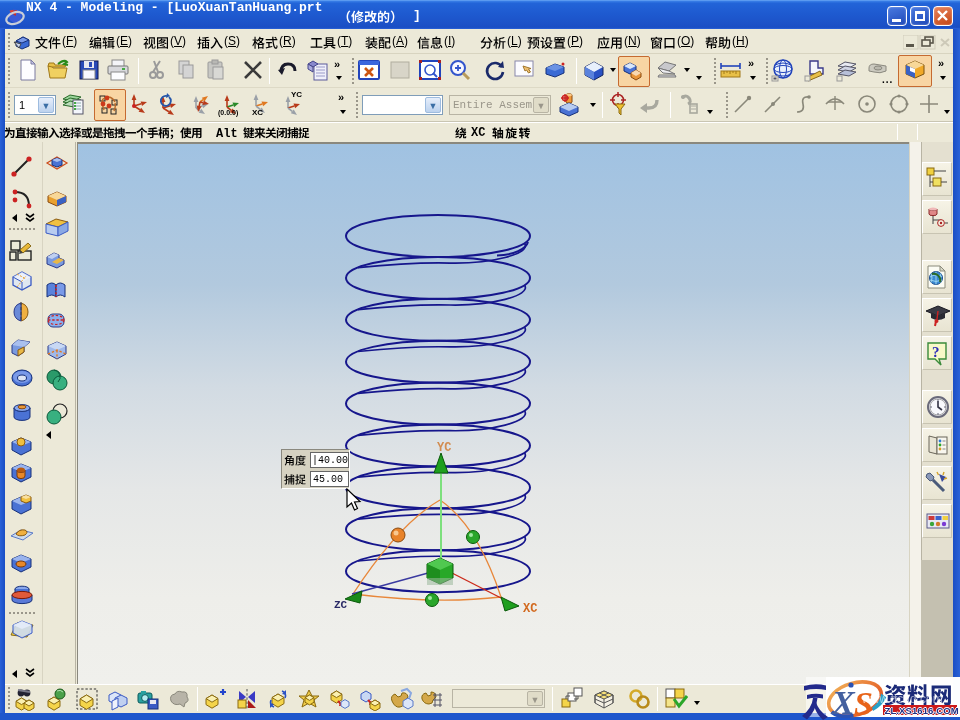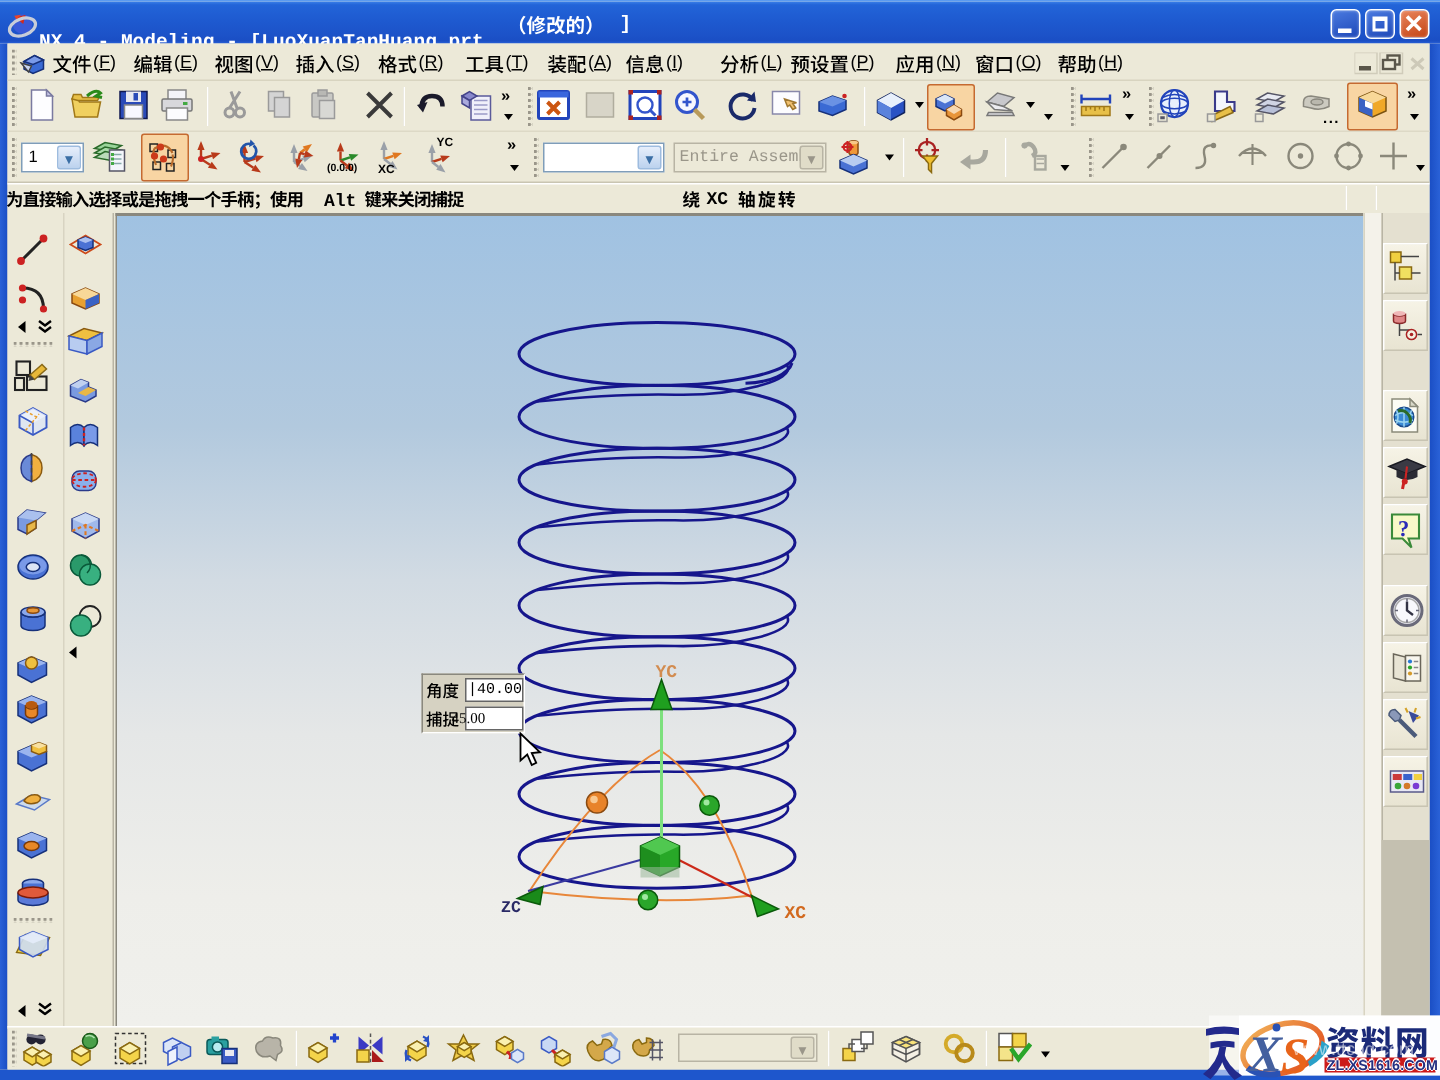--- a/index.html
+++ b/index.html
@@ -12,21 +12,21 @@
 .ov{position:absolute;font-weight:700;font-size:11px;color:#000;letter-spacing:-1px}
 .dn{position:absolute;width:0;height:0;border-left:3.5px solid transparent;border-right:3.5px solid transparent;border-top:4px solid #000}
 </style></head><body>
 <div class="abs" style="left:0;top:0;width:960px;height:29px;background:linear-gradient(180deg,#3a80e8 0%,#2264d8 8%,#1e5ad0 45%,#1c52c8 80%,#1a4ec4 94%,#2a62d8 100%);border-top:1px solid #5a9af0"></div>
 <svg style="position:absolute;left:5px;top:7px" width="20" height="19" viewBox="0 0 20 19">
     <circle cx="10" cy="9" r="6.5" fill="#3a5ad8"></circle>
     <path d="M5 4.5 L12 3 L10.5 9 Z" fill="#d42a1a"></path>
     <path d="M4.5 3.5 L9 2.8 L6 6Z" fill="#e8442a"></path>
     <ellipse cx="10" cy="11" rx="9" ry="5.5" fill="none" stroke="#c8cdd8" stroke-width="2.2" transform="rotate(-20 10 11)"></ellipse>
   </svg>
-<div class="abs" style="left:26px;top:20px;font-family:'Liberation Mono',monospace;font-weight:700;font-size:13px;color:#fff;white-space:pre">NX 4 - Modeling - [LuoXuanTanHuang.prt</div>
+<div class="abs" style="left:26px;top:0;font-family:'Liberation Mono',monospace;font-weight:700;font-size:13px;color:#fff;white-space:pre">NX 4 - Modeling - [LuoXuanTanHuang.prt</div>
 <svg style="position:absolute;left:338px;top:8.3px" width="69" height="18" viewBox="0 0 69 18">
     <path transform="translate(0 13.7)" fill="#ffffff" d="M8.6 -4.9Q8.6 -6.3 8.9 -7.4Q9.3 -8.6 9.9 -9.6Q10.5 -10.5 11.2 -11.2L12.4 -10.6Q11.8 -9.9 11.2 -9.1Q10.7 -8.2 10.4 -7.2Q10.1 -6.2 10.1 -4.9Q10.1 -3.7 10.4 -2.7Q10.7 -1.6 11.2 -0.8Q11.8 0.0 12.4 0.8L11.2 1.3Q10.5 0.6 9.9 -0.3Q9.3 -1.2 8.9 -2.4Q8.6 -3.6 8.6 -4.9ZM22.0 -5.0L23.1 -4.6Q22.7 -4.2 22.1 -3.9Q21.6 -3.5 21.0 -3.2Q20.4 -2.9 19.8 -2.7Q19.7 -3.0 19.4 -3.2Q19.2 -3.5 19.0 -3.6Q19.5 -3.8 20.1 -4.0Q20.7 -4.2 21.2 -4.5Q21.7 -4.7 22.0 -5.0ZM23.3 -3.8L24.4 -3.3Q23.9 -2.8 23.1 -2.3Q22.4 -1.9 21.5 -1.5Q20.7 -1.2 19.8 -1.0Q19.7 -1.2 19.5 -1.4Q19.3 -1.7 19.1 -1.9Q19.9 -2.1 20.7 -2.4Q21.5 -2.6 22.1 -3.0Q22.8 -3.4 23.3 -3.8ZM24.2 -2.3L25.5 -1.8Q24.9 -1.0 23.9 -0.5Q22.9 0.1 21.7 0.5Q20.5 0.9 19.2 1.2Q19.1 0.9 18.9 0.6Q18.6 0.2 18.4 -0.1Q19.6 -0.2 20.8 -0.5Q21.9 -0.8 22.8 -1.2Q23.6 -1.7 24.2 -2.3ZM20.2 -11.1L21.6 -10.7Q21.2 -9.6 20.5 -8.6Q19.8 -7.5 19.0 -6.8Q18.9 -6.9 18.7 -7.1Q18.5 -7.2 18.2 -7.4Q18.0 -7.6 17.9 -7.7Q18.6 -8.3 19.2 -9.2Q19.9 -10.1 20.2 -11.1ZM20.5 -9.7L24.0 -9.7L24.0 -8.5L19.8 -8.5ZM20.3 -9.0Q20.7 -8.3 21.4 -7.7Q22.2 -7.0 23.3 -6.5Q24.4 -5.9 25.8 -5.7Q25.6 -5.5 25.5 -5.3Q25.3 -5.1 25.1 -4.8Q25.0 -4.6 24.9 -4.5Q23.5 -4.8 22.4 -5.4Q21.3 -6.0 20.6 -6.8Q19.8 -7.6 19.3 -8.4ZM16.9 -7.3L18.2 -7.3L18.2 -1.0L16.9 -1.0ZM15.8 -11.0L17.2 -10.6Q16.8 -9.4 16.3 -8.2Q15.8 -7.1 15.2 -6.1Q14.6 -5.1 13.9 -4.3Q13.9 -4.5 13.8 -4.8Q13.6 -5.1 13.4 -5.4Q13.3 -5.8 13.2 -6.0Q13.7 -6.6 14.2 -7.4Q14.7 -8.2 15.1 -9.1Q15.5 -10.0 15.8 -11.0ZM14.7 -7.5L16.1 -8.9L16.2 -8.9L16.2 1.2L14.7 1.2ZM23.8 -9.7L24.0 -9.7L24.3 -9.8L25.2 -9.4Q24.8 -8.3 24.1 -7.5Q23.4 -6.7 22.5 -6.1Q21.7 -5.5 20.7 -5.1Q19.7 -4.7 18.7 -4.4Q18.6 -4.6 18.4 -4.9Q18.1 -5.3 17.9 -5.5Q18.9 -5.7 19.9 -6.1Q20.8 -6.4 21.6 -6.9Q22.3 -7.4 22.9 -8.1Q23.5 -8.7 23.8 -9.5ZM33.3 -8.7L38.5 -8.7L38.5 -7.3L33.3 -7.3ZM33.6 -11.1L35.2 -10.8Q34.9 -9.5 34.5 -8.3Q34.2 -7.1 33.7 -6.0Q33.2 -5.0 32.6 -4.2Q32.5 -4.4 32.2 -4.6Q32.0 -4.8 31.8 -5.0Q31.6 -5.3 31.4 -5.4Q32.0 -6.1 32.4 -7.0Q32.8 -7.9 33.1 -8.9Q33.4 -10.0 33.6 -11.1ZM36.3 -7.8L37.9 -7.6Q37.6 -5.4 37.0 -3.7Q36.3 -2.0 35.2 -0.8Q34.1 0.4 32.5 1.2Q32.4 1.0 32.2 0.8Q32.1 0.5 31.9 0.2Q31.7 -0.1 31.5 -0.2Q33.1 -0.9 34.0 -1.9Q35.0 -2.9 35.5 -4.4Q36.1 -5.9 36.3 -7.8ZM34.1 -7.6Q34.4 -5.9 35.0 -4.5Q35.6 -3.0 36.5 -1.9Q37.4 -0.8 38.8 -0.2Q38.6 -0.1 38.4 0.2Q38.2 0.4 38.0 0.7Q37.8 0.9 37.7 1.1Q36.3 0.3 35.3 -0.9Q34.3 -2.1 33.7 -3.8Q33.1 -5.4 32.7 -7.3ZM27.1 0.8L26.9 -0.7L27.5 -1.3L31.7 -2.7Q31.7 -2.4 31.8 -1.9Q31.8 -1.5 31.9 -1.2Q30.7 -0.8 29.9 -0.5Q29.2 -0.2 28.7 0.0Q28.2 0.2 27.9 0.3Q27.5 0.5 27.4 0.6Q27.2 0.7 27.1 0.8ZM27.1 0.8Q27.1 0.6 27.0 0.3Q26.9 -0.0 26.8 -0.3Q26.6 -0.6 26.5 -0.8Q26.7 -0.9 26.9 -1.1Q27.0 -1.3 27.0 -1.7L27.0 -6.5L28.6 -6.5L28.6 -0.4Q28.6 -0.4 28.5 -0.3Q28.3 -0.2 28.1 -0.1Q27.8 0.0 27.6 0.1Q27.4 0.3 27.2 0.4Q27.1 0.6 27.1 0.8ZM26.9 -10.2L31.7 -10.2L31.7 -5.0L27.3 -5.0L27.3 -6.5L30.1 -6.5L30.1 -8.7L26.9 -8.7ZM40.9 -8.9L44.9 -8.9L44.9 -0.2L40.9 -0.2L40.9 -1.6L43.4 -1.6L43.4 -7.6L40.9 -7.6ZM40.0 -8.9L41.4 -8.9L41.4 0.8L40.0 0.8ZM40.8 -5.5L44.1 -5.5L44.1 -4.1L40.8 -4.1ZM41.8 -11.1L43.5 -10.8Q43.3 -10.1 43.0 -9.4Q42.8 -8.8 42.6 -8.4L41.4 -8.7Q41.5 -9.0 41.5 -9.4Q41.6 -9.8 41.7 -10.2Q41.8 -10.7 41.8 -11.1ZM46.6 -9.0L50.4 -9.0L50.4 -7.6L46.6 -7.6ZM49.8 -9.0L51.3 -9.0Q51.3 -9.0 51.3 -8.9Q51.3 -8.8 51.3 -8.6Q51.3 -8.4 51.3 -8.3Q51.2 -6.1 51.2 -4.6Q51.1 -3.1 51.0 -2.1Q50.9 -1.1 50.8 -0.6Q50.6 0.0 50.4 0.3Q50.1 0.7 49.8 0.8Q49.5 0.9 49.1 1.0Q48.8 1.1 48.2 1.1Q47.7 1.1 47.1 1.0Q47.1 0.7 47.0 0.2Q46.8 -0.2 46.6 -0.5Q47.2 -0.4 47.8 -0.4Q48.3 -0.4 48.5 -0.4Q48.7 -0.4 48.9 -0.5Q49.0 -0.5 49.1 -0.6Q49.3 -0.8 49.4 -1.4Q49.5 -1.9 49.6 -2.8Q49.7 -3.8 49.8 -5.2Q49.8 -6.7 49.8 -8.7ZM46.6 -11.0L48.1 -10.7Q47.9 -9.7 47.5 -8.8Q47.1 -7.8 46.7 -7.0Q46.3 -6.2 45.9 -5.5Q45.7 -5.7 45.5 -5.8Q45.3 -6.0 45.0 -6.2Q44.8 -6.4 44.6 -6.5Q45.0 -7.0 45.4 -7.8Q45.8 -8.5 46.1 -9.3Q46.4 -10.2 46.6 -11.0ZM46.0 -5.3L47.2 -6.0Q47.5 -5.5 47.9 -5.0Q48.2 -4.5 48.5 -4.0Q48.9 -3.5 49.1 -3.1L47.8 -2.2Q47.6 -2.7 47.3 -3.2Q47.0 -3.7 46.6 -4.2Q46.3 -4.8 46.0 -5.3ZM56.4 -4.9Q56.4 -3.6 56.0 -2.4Q55.7 -1.2 55.1 -0.3Q54.5 0.6 53.8 1.3L52.6 0.8Q53.2 0.0 53.8 -0.8Q54.3 -1.6 54.6 -2.7Q54.9 -3.7 54.9 -4.9Q54.9 -6.2 54.6 -7.2Q54.3 -8.2 53.8 -9.1Q53.2 -9.9 52.6 -10.6L53.8 -11.2Q54.5 -10.5 55.1 -9.6Q55.7 -8.6 56.0 -7.4Q56.4 -6.3 56.4 -4.9Z"></path>
   </svg>
 <div class="abs" style="left:413px;top:8px;font-family:'Liberation Mono',monospace;font-weight:700;font-size:13px;color:#fff">]</div>
 <div class="abs" style="left:887px;top:6px;width:20px;height:20px;border-radius:4px;border:1px solid #fff;background:linear-gradient(160deg,#4a7ae0,#1e48b8);box-shadow:inset 0 0 2px rgba(255,255,255,.5)">
     <div class="abs" style="left:4px;top:12px;width:9px;height:3px;background:#fff"></div>
   </div>
 <div class="abs" style="left:910px;top:6px;width:20px;height:20px;border-radius:4px;border:1px solid #fff;background:linear-gradient(160deg,#4a7ae0,#1e48b8);box-shadow:inset 0 0 2px rgba(255,255,255,.5)">
     <div class="abs" style="left:4px;top:4px;width:10px;height:10px;border:2px solid #fff;border-top-width:3px"></div>
   </div>
@@ -620,21 +620,21 @@
 <div class="abs" style="left:281px;top:449px;width:69px;height:40px;background:#d6d2c2;border:1px solid #8a887e;border-right-color:#fff;border-bottom-color:#fff"></div>
 <div class="abs" style="left:310px;top:452px;width:39px;height:16px;background:#fff;border:1px solid #666"></div>
 <div class="abs" style="left:310px;top:471px;width:39px;height:16px;background:#fff;border:1px solid #666"></div>
 <svg style="position:absolute;left:284px;top:453.4px" width="26" height="15" viewBox="0 0 26 15">
     <path transform="translate(0 11.6)" fill="#000000" d="M2.6 -6.7L9.2 -6.7L9.2 -5.8L2.6 -5.8ZM2.6 -4.6L9.0 -4.6L9.0 -3.7L2.6 -3.7ZM2.5 -2.5L9.1 -2.5L9.1 -1.6L2.5 -1.6ZM2.0 -6.7L3.1 -6.7L3.1 -3.9Q3.1 -3.4 3.0 -2.7Q3.0 -2.0 2.8 -1.4Q2.6 -0.7 2.3 -0.1Q2.0 0.5 1.5 1.0Q1.4 0.9 1.2 0.8Q1.1 0.6 1.0 0.4Q0.8 0.3 0.7 0.3Q1.3 -0.3 1.6 -1.1Q1.9 -1.8 1.9 -2.5Q2.0 -3.3 2.0 -3.9ZM8.6 -6.7L9.7 -6.7L9.7 -0.3Q9.7 0.1 9.6 0.3Q9.5 0.6 9.2 0.7Q8.9 0.8 8.4 0.9Q8.0 0.9 7.3 0.9Q7.3 0.8 7.2 0.6Q7.2 0.4 7.1 0.2Q7.0 0.0 6.9 -0.1Q7.2 -0.1 7.5 -0.1Q7.8 -0.1 8.1 -0.1Q8.3 -0.1 8.4 -0.1Q8.5 -0.1 8.6 -0.2Q8.6 -0.2 8.6 -0.3ZM5.3 -6.4L6.3 -6.4L6.3 0.7L5.3 0.7ZM3.6 -8.6L7.5 -8.6L7.5 -7.7L3.6 -7.7ZM3.6 -9.3L4.7 -9.1Q4.3 -8.4 3.8 -7.8Q3.4 -7.1 2.8 -6.4Q2.1 -5.8 1.3 -5.2Q1.2 -5.3 1.1 -5.4Q1.0 -5.6 0.8 -5.8Q0.7 -5.9 0.6 -6.0Q1.3 -6.4 1.9 -7.0Q2.4 -7.6 2.8 -8.2Q3.3 -8.8 3.6 -9.3ZM7.2 -8.6L7.4 -8.6L7.6 -8.6L8.3 -8.2Q8.1 -7.8 7.8 -7.4Q7.4 -7.0 7.1 -6.7Q6.8 -6.3 6.5 -6.0Q6.3 -6.1 6.1 -6.2Q5.9 -6.4 5.7 -6.5Q6.0 -6.8 6.3 -7.1Q6.6 -7.4 6.8 -7.8Q7.1 -8.1 7.2 -8.4ZM13.6 -6.2L21.3 -6.2L21.3 -5.3L13.6 -5.3ZM13.7 -2.9L19.9 -2.9L19.9 -2.1L13.7 -2.1ZM15.2 -7.0L16.2 -7.0L16.2 -4.3L18.6 -4.3L18.6 -7.0L19.6 -7.0L19.6 -3.5L15.2 -3.5ZM19.6 -2.9L19.8 -2.9L20.0 -3.0L20.7 -2.6Q20.2 -1.8 19.5 -1.2Q18.8 -0.6 17.9 -0.2Q16.9 0.2 15.8 0.4Q14.8 0.7 13.6 0.9Q13.6 0.7 13.4 0.4Q13.3 0.2 13.2 -0.0Q14.2 -0.1 15.2 -0.3Q16.2 -0.5 17.1 -0.8Q18.0 -1.2 18.6 -1.6Q19.3 -2.1 19.6 -2.8ZM15.5 -2.3Q16.1 -1.6 17.0 -1.1Q17.9 -0.7 19.1 -0.4Q20.3 -0.1 21.6 0.0Q21.5 0.1 21.4 0.3Q21.3 0.5 21.2 0.7Q21.1 0.8 21.0 0.9Q19.6 0.8 18.4 0.5Q17.2 0.1 16.2 -0.5Q15.3 -1.1 14.6 -2.0ZM12.8 -8.3L21.5 -8.3L21.5 -7.3L12.8 -7.3ZM12.3 -8.3L13.3 -8.3L13.3 -5.3Q13.3 -4.6 13.3 -3.8Q13.3 -3.0 13.2 -2.1Q13.1 -1.3 12.8 -0.5Q12.6 0.3 12.3 0.9Q12.2 0.8 12.0 0.8Q11.8 0.7 11.7 0.6Q11.5 0.5 11.3 0.5Q11.7 -0.2 11.9 -0.9Q12.1 -1.6 12.2 -2.4Q12.3 -3.2 12.3 -4.0Q12.3 -4.7 12.3 -5.3ZM16.2 -9.1L17.2 -9.4Q17.4 -9.0 17.5 -8.6Q17.7 -8.2 17.8 -7.9L16.7 -7.6Q16.6 -7.9 16.5 -8.4Q16.3 -8.8 16.2 -9.1Z"></path>
   </svg>
 <svg style="position:absolute;left:284px;top:472.4px" width="26" height="15" viewBox="0 0 26 15">
     <path transform="translate(0 11.6)" fill="#000000" d="M4.1 -7.7L10.5 -7.7L10.5 -6.8L4.1 -6.8ZM4.4 -5.8L9.8 -5.8L9.8 -4.9L5.3 -4.9L5.3 0.9L4.4 0.9ZM9.3 -5.8L10.2 -5.8L10.2 -0.1Q10.2 0.3 10.1 0.5Q10.1 0.7 9.9 0.8Q9.6 0.9 9.2 0.9Q8.9 0.9 8.4 0.9Q8.4 0.7 8.4 0.5Q8.3 0.3 8.2 0.1Q8.5 0.1 8.8 0.1Q9.0 0.1 9.1 0.1Q9.3 0.1 9.3 -0.1ZM6.7 -9.3L7.7 -9.3L7.7 0.8L6.7 0.8ZM4.7 -4.0L9.9 -4.0L9.9 -3.1L4.7 -3.1ZM4.7 -2.1L9.9 -2.1L9.9 -1.3L4.7 -1.3ZM8.1 -8.6L8.6 -9.2Q8.9 -9.1 9.2 -8.9Q9.5 -8.7 9.8 -8.6Q10.1 -8.4 10.3 -8.3L9.8 -7.5Q9.6 -7.7 9.3 -7.8Q9.0 -8.0 8.7 -8.2Q8.4 -8.4 8.1 -8.6ZM0.3 -3.5Q0.8 -3.6 1.4 -3.8Q2.0 -4.0 2.6 -4.2Q3.3 -4.3 4.0 -4.5L4.2 -3.6Q3.2 -3.3 2.2 -3.0Q1.3 -2.7 0.5 -2.5ZM0.4 -7.1L4.0 -7.1L4.0 -6.2L0.4 -6.2ZM1.9 -9.3L2.9 -9.3L2.9 -0.2Q2.9 0.2 2.8 0.4Q2.7 0.6 2.4 0.7Q2.2 0.9 1.9 0.9Q1.5 0.9 0.9 0.9Q0.9 0.7 0.8 0.4Q0.7 0.2 0.6 -0.0Q1.0 -0.0 1.3 -0.0Q1.6 -0.0 1.7 -0.0Q1.8 -0.0 1.9 -0.1Q1.9 -0.1 1.9 -0.2ZM11.3 -3.5Q12.0 -3.7 12.9 -4.0Q13.9 -4.2 14.9 -4.5L15.0 -3.6Q14.1 -3.3 13.2 -3.0Q12.3 -2.7 11.5 -2.5ZM11.4 -7.1L14.9 -7.1L14.9 -6.2L11.4 -6.2ZM12.7 -9.3L13.7 -9.3L13.7 -0.3Q13.7 0.1 13.6 0.3Q13.5 0.6 13.3 0.7Q13.1 0.8 12.8 0.9Q12.4 0.9 11.8 0.9Q11.8 0.7 11.7 0.4Q11.6 0.1 11.5 -0.1Q11.9 -0.1 12.2 -0.1Q12.4 -0.1 12.5 -0.1Q12.6 -0.1 12.6 -0.2Q12.7 -0.2 12.7 -0.3ZM18.1 -3.5L21.2 -3.5L21.2 -2.6L18.1 -2.6ZM16.3 -2.7Q16.5 -1.9 16.8 -1.4Q17.1 -0.9 17.6 -0.6Q18.0 -0.3 18.5 -0.2Q19.0 -0.2 19.6 -0.2Q19.7 -0.2 20.0 -0.2Q20.3 -0.2 20.6 -0.2Q21.0 -0.2 21.3 -0.2Q21.6 -0.2 21.7 -0.2Q21.6 -0.0 21.6 0.2Q21.5 0.5 21.4 0.7L21.0 0.7L19.5 0.7Q18.8 0.7 18.2 0.6Q17.6 0.5 17.1 0.1Q16.6 -0.2 16.2 -0.8Q15.9 -1.5 15.6 -2.5ZM17.7 -5.6L18.7 -5.6L18.7 0.5L17.7 0.2ZM15.7 -3.9L16.7 -3.9Q16.6 -2.3 16.1 -1.1Q15.7 0.1 14.9 0.9Q14.8 0.8 14.7 0.7Q14.5 0.6 14.3 0.4Q14.2 0.3 14.1 0.3Q14.9 -0.4 15.2 -1.4Q15.6 -2.5 15.7 -3.9ZM16.5 -7.9L16.5 -5.9L19.8 -5.9L19.8 -7.9ZM15.6 -8.8L20.9 -8.8L20.9 -5.1L15.6 -5.1Z"></path>
   </svg>
 <div class="abs" style="left:312px;top:455px;font-size:10px;font-family:'Liberation Mono',monospace">|40.00</div>
-<div class="abs" style="left:301px;top:474px;font-size:10px;font-family:Liberation Serif, serif">45.00</div>
+<div class="abs" style="left:313px;top:474px;font-size:10px;font-family:Liberation Mono, monospace">45.00</div>
 <svg style="position:absolute;left:346px;top:488px" width="16" height="24" viewBox="0 0 16 24">
     <path d="M1 1 L1 19 L5.5 15 L8.5 22 L11.5 20.5 L8.5 14 L14 13.5Z" fill="#fff" stroke="#000" stroke-width="1.2"></path>
   </svg>
 <div class="abs" style="left:922px;top:162px;width:30px;height:34px;background:linear-gradient(180deg,#f6f3e6,#e8e4d2);border:1px solid #fff;border-right-color:#c8c4b2;border-bottom-color:#c8c4b2"></div>
 <div class="abs" style="left:922px;top:200px;width:30px;height:34px;background:linear-gradient(180deg,#f6f3e6,#e8e4d2);border:1px solid #fff;border-right-color:#c8c4b2;border-bottom-color:#c8c4b2"></div>
 <div class="abs" style="left:922px;top:260px;width:30px;height:34px;background:linear-gradient(180deg,#f6f3e6,#e8e4d2);border:1px solid #fff;border-right-color:#c8c4b2;border-bottom-color:#c8c4b2"></div>
 <div class="abs" style="left:922px;top:298px;width:30px;height:34px;background:linear-gradient(180deg,#f6f3e6,#e8e4d2);border:1px solid #fff;border-right-color:#c8c4b2;border-bottom-color:#c8c4b2"></div>
 <div class="abs" style="left:922px;top:336px;width:30px;height:34px;background:linear-gradient(180deg,#f6f3e6,#e8e4d2);border:1px solid #fff;border-right-color:#c8c4b2;border-bottom-color:#c8c4b2"></div>
 <div class="abs" style="left:922px;top:390px;width:30px;height:34px;background:linear-gradient(180deg,#f6f3e6,#e8e4d2);border:1px solid #fff;border-right-color:#c8c4b2;border-bottom-color:#c8c4b2"></div>
 <div class="abs" style="left:922px;top:428px;width:30px;height:34px;background:linear-gradient(180deg,#f6f3e6,#e8e4d2);border:1px solid #fff;border-right-color:#c8c4b2;border-bottom-color:#c8c4b2"></div>

